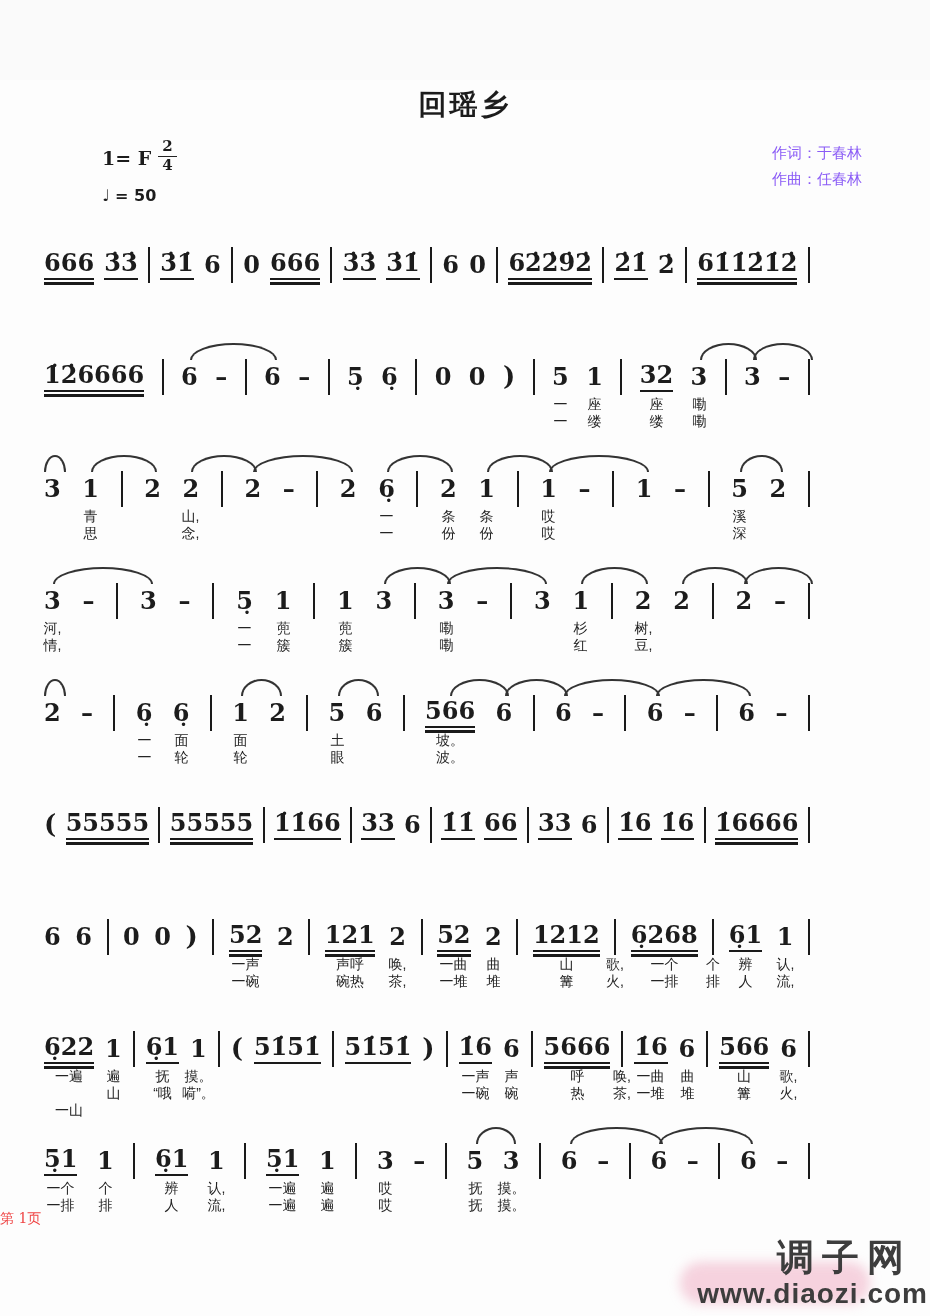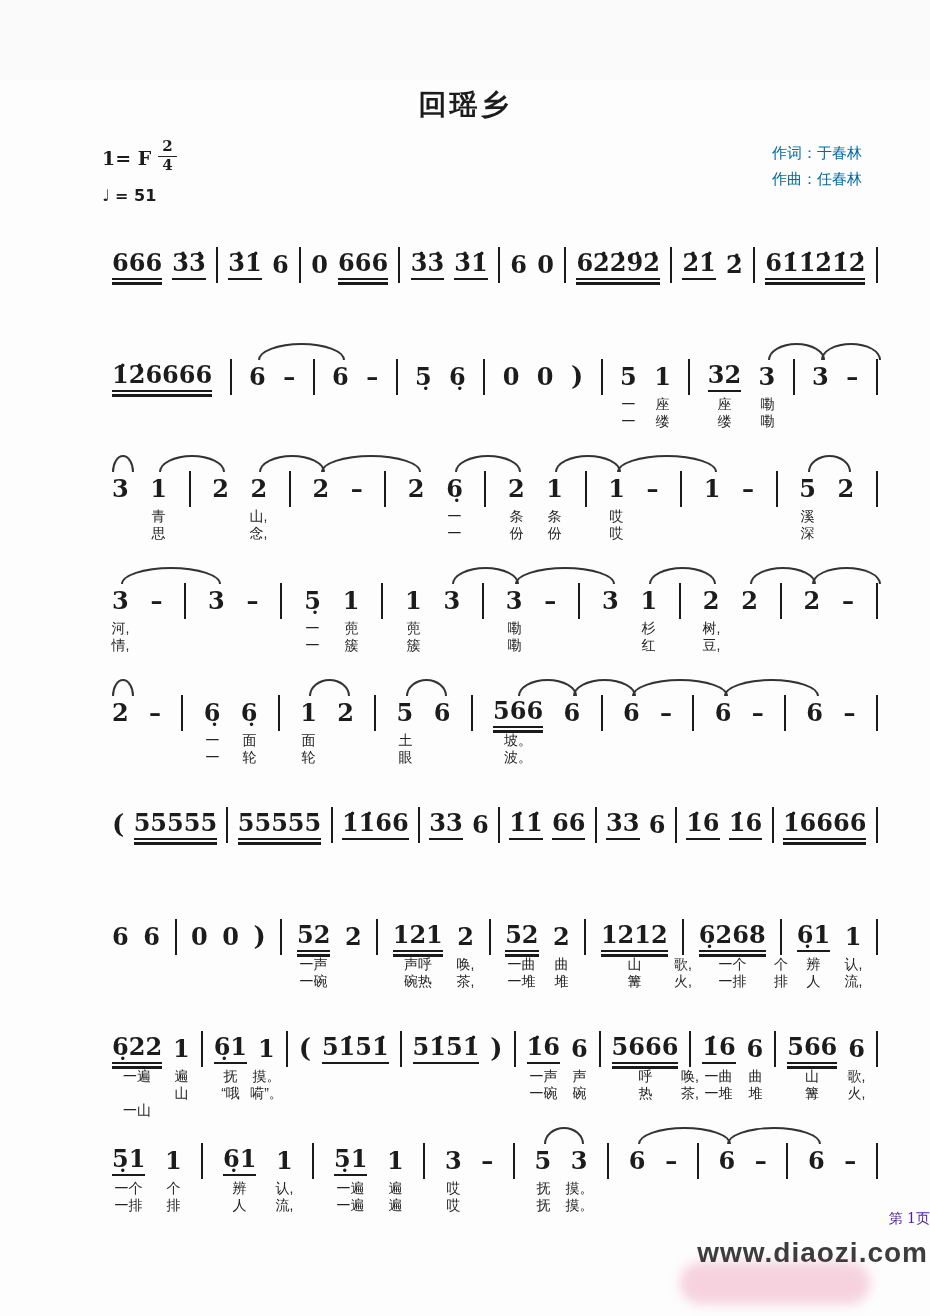--- a/index.html
+++ b/index.html
@@ -15,39 +15,39 @@
     letter-spacing:3px;font-family:"DejaVu Serif", serif;
   }
   .meta{display:flex;justify-content:space-between;align-items:flex-start;
     margin:16px 68px 0 102px;height:72px;}
   .keytime{font-weight:bold;}
   .keyline{font-size:19px;display:flex;align-items:center;}
   .frac{display:inline-flex;flex-direction:column;align-items:center;
     font-size:15px;line-height:1.15;margin-left:7px;transform:translateY(-2px);}
   .frac .top{border-bottom:1.6px solid #222;padding:0 4px 1px;}
   .tempo{font-family:"DejaVu Sans", sans-serif;font-size:16px;font-weight:bold;margin-top:9px;}
-  .credits{font-size:15px;line-height:1.75;color:#0369a1;
+  .credits{font-size:15px;line-height:1.75;color:#8b5cf6;
     font-family:"Liberation Sans", sans-serif;}
-  #score{margin:10px 0 0 112px;width:766px;text-align:center;}
+  #score{margin:10px 0 0 44px;width:766px;text-align:center;}
   .line{position:relative;height:112px;}
   .notes{display:flex;justify-content:space-between;align-items:flex-end;
     padding-top:24px;height:34px;}
   .tok{font-weight:bold;font-size:24px;line-height:1;padding-bottom:3px;position:relative;}
   .note.u1{border-bottom:2.5px solid #1a1a1a;}
   .note.u2{border-bottom:2.5px solid #1a1a1a;}
   .note.u2::after{content:"";position:absolute;left:0;right:0;bottom:-6.5px;height:2.5px;background:#1a1a1a;}
   .bar{width:2px;height:36px;background:#1a1a1a;margin-bottom:-3px;}
   .dash{font-size:24px;}
   .paren{font-size:26px;}
   .arc{position:absolute;top:9px;height:15px;border:2px solid #333;border-bottom:none;
     border-radius:50% 50% 0 0 / 100% 100% 0 0;pointer-events:none;}
   .lyric{position:absolute;transform:translateX(-50%);font-size:14px;color:#242424;
     white-space:nowrap;font-family:"Liberation Sans", sans-serif;}
-  .page-num{position:absolute;left:0;right:0;top:1210px;text-align:right;
-    font-size:14px;color:#4c1d95;}
+  .page-num{position:absolute;left:0;right:0;top:1210px;text-align:left;
+    font-size:14px;color:#ef4444;}
   .wm{position:absolute;right:2px;top:1238px;text-align:right;color:#3d3d3d;
     font-weight:bold;font-family:"Liberation Sans", sans-serif;line-height:1.1;}
   .wm-name{font-size:37px;letter-spacing:8px;padding-right:16px;}
   .wm-url{font-size:28px;letter-spacing:1px;}
   .pink-stamp{position:absolute;right:60px;top:1262px;width:190px;height:42px;
     background:rgba(233,140,170,0.38);filter:blur(6px);border-radius:22px;z-index:-1;}
 </style>
 </head>
 <body>
 
@@ -58,21 +58,21 @@
 
   <div class="meta">
     <div class="keytime">
       <div class="keyline">
         <span>1= F</span>
         <span class="frac">
           <span class="top">2</span>
           <span class="bot">4</span>
         </span>
       </div>
-      <div class="tempo">♩ = 51</div>
+      <div class="tempo">♩ = 50</div>
     </div>
     <div class="credits">
       <div>作词：于春林</div>
       <div>作曲：任春林</div>
     </div>
   </div>
 
   <div id="score">
       <div class="line">
         <div class="notes">
@@ -455,15 +455,16 @@
         <span class="lyric" style="left: 341.5px; top: 79px;">哎</span>
         <span class="lyric" style="left: 431.5px; top: 79px;">抚</span>
         <span class="lyric" style="left: 467.5px; top: 79px;">摸。</span>
       </div>
     </div>
 
   <div class="page-num">第 1页</div>
 
   <div class="pink-stamp"></div>
   <div class="wm">
+    <div class="wm-name">调子网</div>
     <div class="wm-url">www.diaozi.com</div>
   </div>
 </div>
 
 </body></html>

